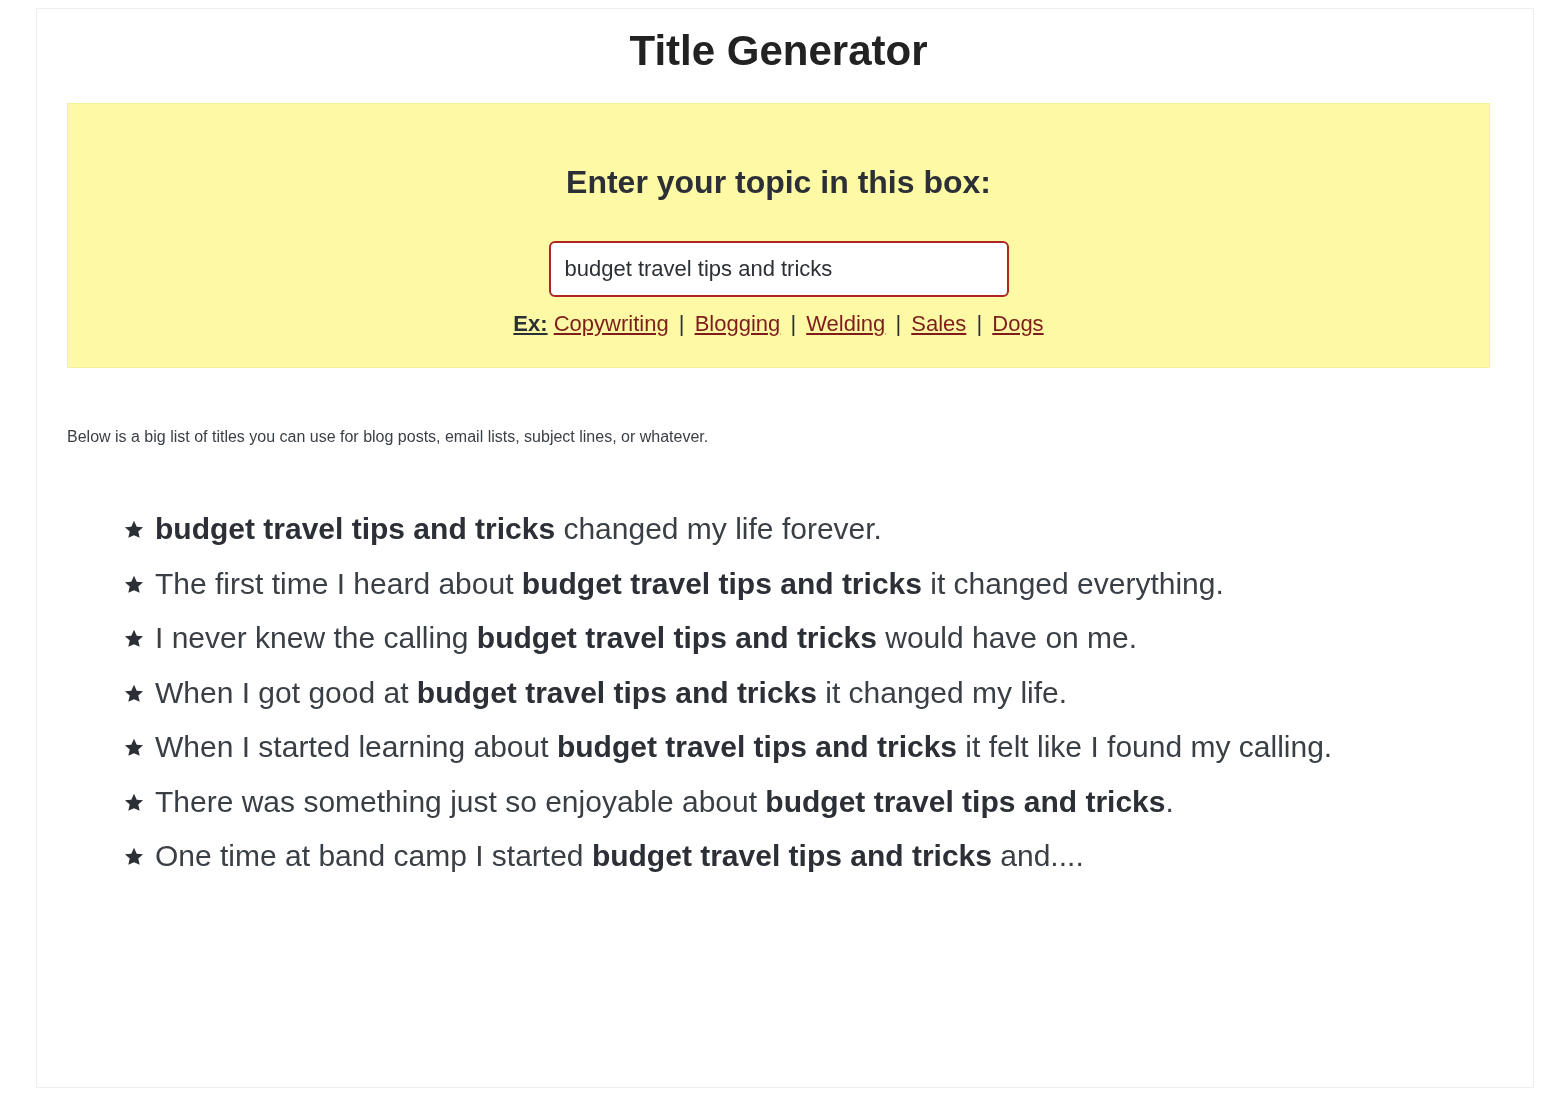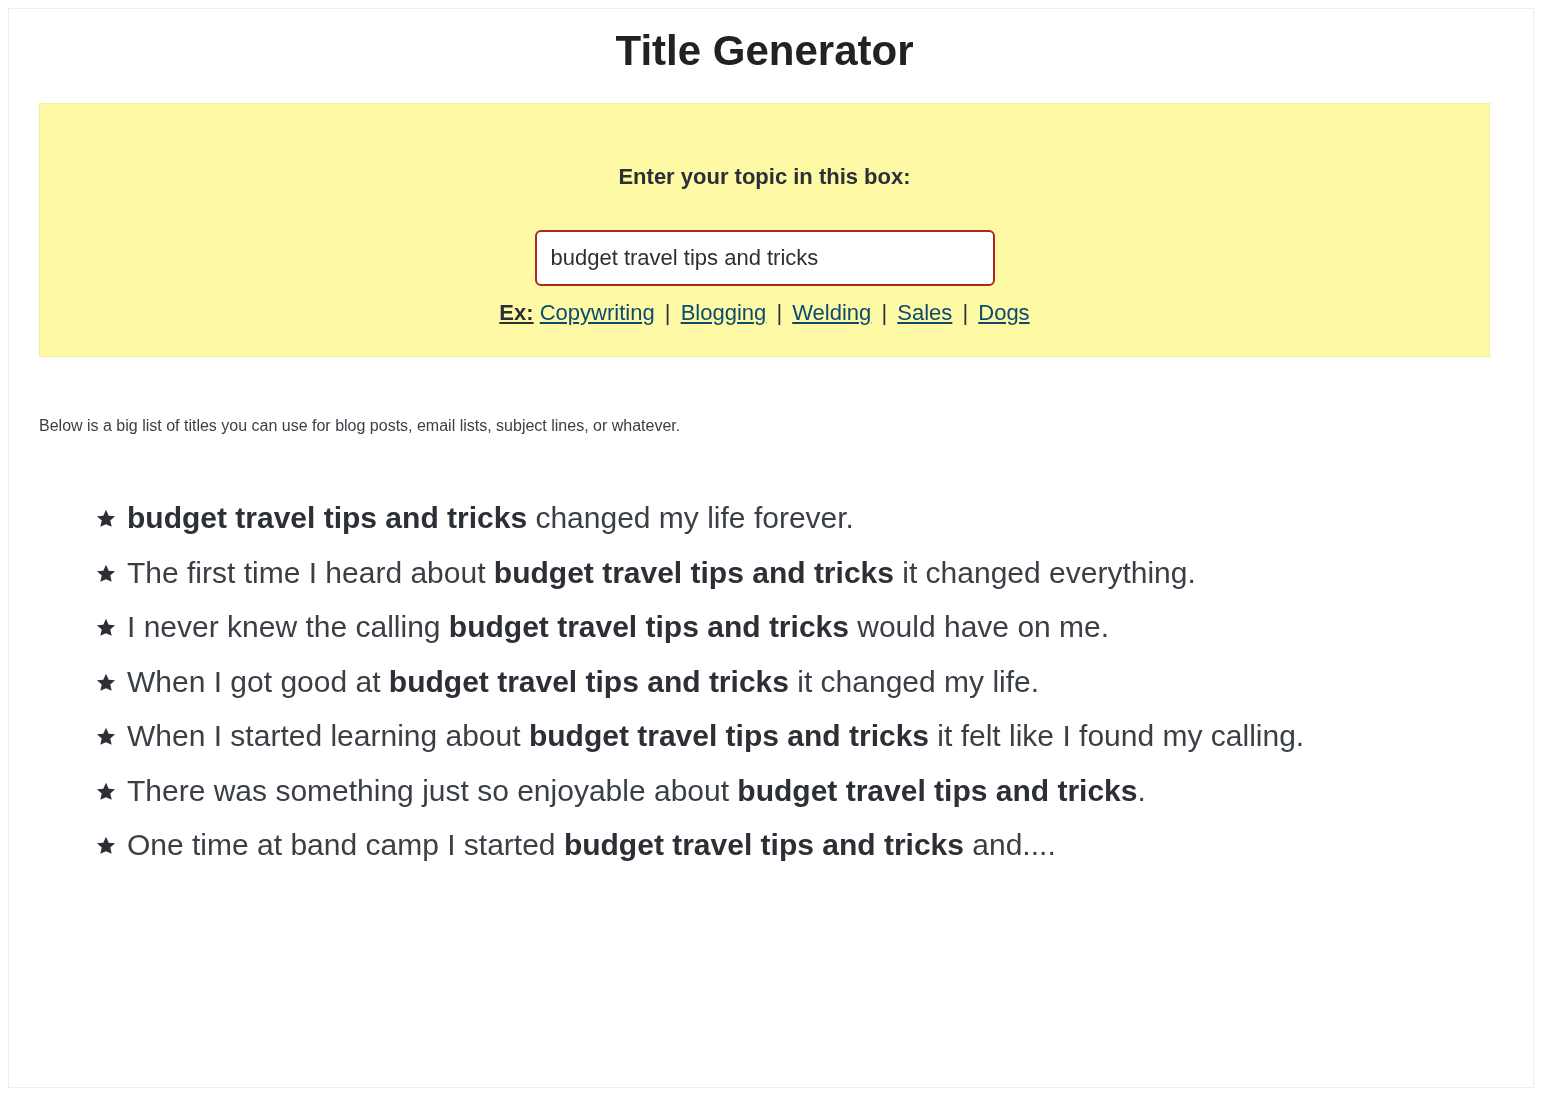--- a/index.html
+++ b/index.html
@@ -6,38 +6,39 @@
   body {
     font-family: -apple-system, BlinkMacSystemFont, "Segoe UI", Helvetica, Arial, sans-serif;
     color: #2c3036;
     background: #fff;
     padding: 8px;
   }
   .page {
     border: 1px solid #eee;
     padding: 0 43px 30px 30px;
     min-height: 1080px;
+    margin-left: 28px;
   }
   h1.page-title {
     text-align: center;
     font-size: 42px;
     font-weight: 800;
     color: #222;
     margin-top: 18px;
     margin-bottom: 28px;
   }
   .topic-box {
     background: #fdf9a4;
     border: 1px solid #f5f09a;
     padding: 60px 20px 30px 20px;
     text-align: center;
     margin-bottom: 60px;
   }
   .topic-box h2 {
-    font-size: 22px;
+    font-size: 32px;
     font-weight: 700;
     color: #2c3036;
     margin-bottom: 40px;
   }
   .topic-input {
     width: 460px;
     max-width: 90%;
     height: 56px;
     font-size: 22px;
     padding: 10px 14px;
@@ -47,21 +48,21 @@
     color: #2c3036;
     outline: none;
     margin-bottom: 14px;
   }
   .examples {
     font-size: 22px;
     color: #2c3036;
   }
   .examples .ex-label { font-weight: 700; text-decoration: underline; }
   .examples a {
-    color: #0c4a6e;
+    color: #7f1d1d;
   }
   .examples .sep {
     color: #2c3036;
     margin: 0 4px;
   }
   .intro {
     font-size: 16px;
     color: #3a3f46;
     margin-bottom: 60px;
   }

